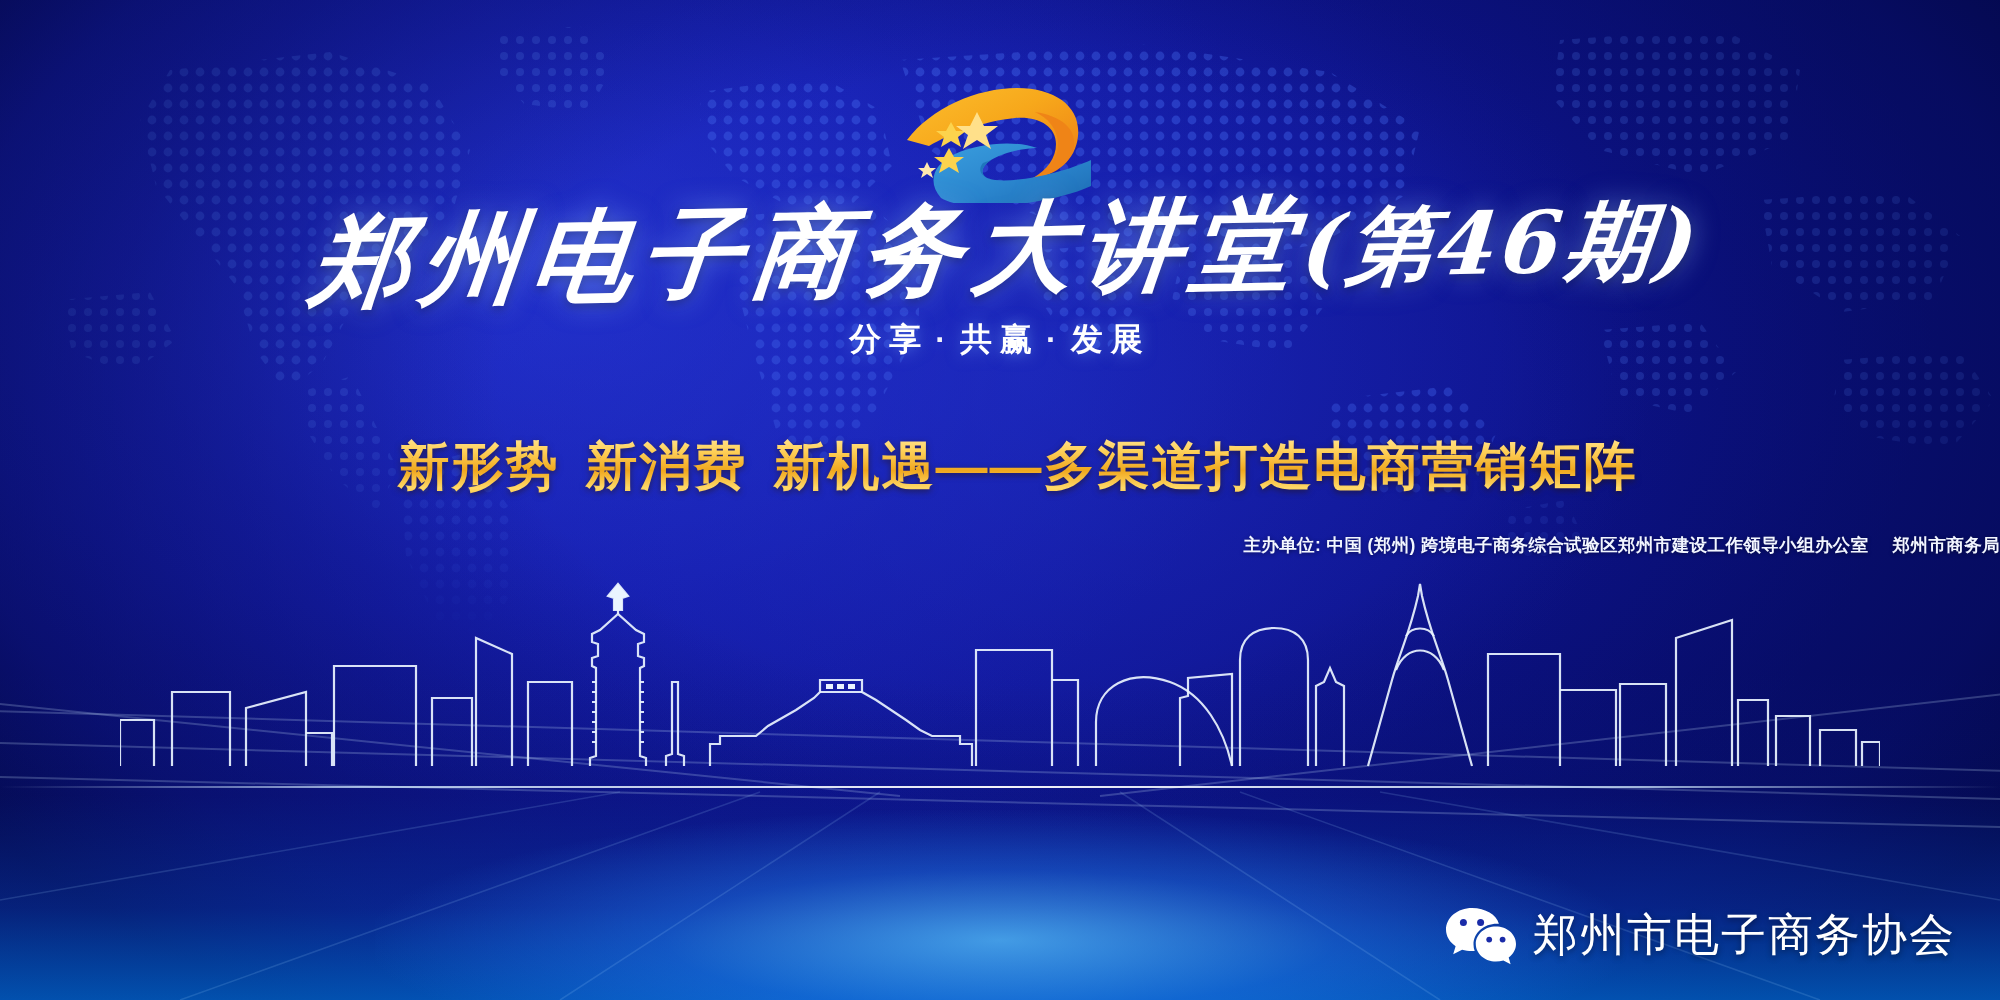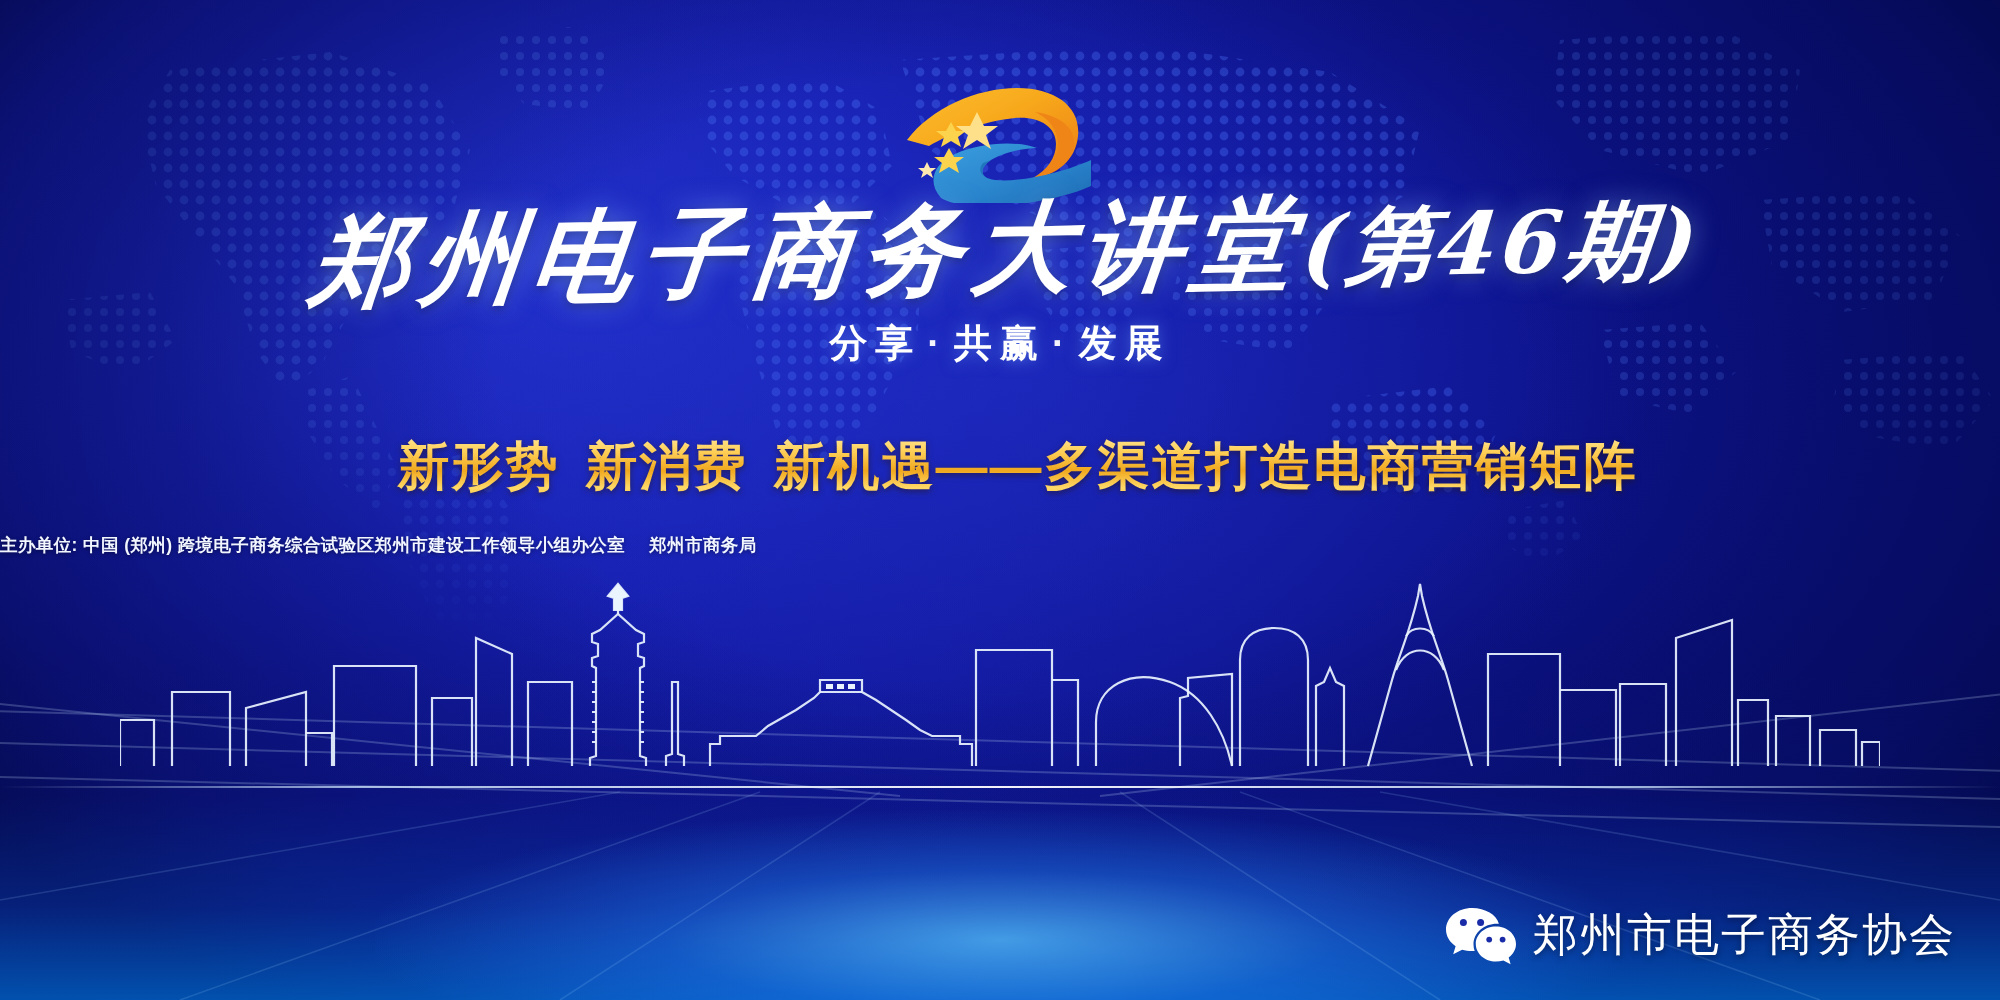--- a/index.html
+++ b/index.html
@@ -86,21 +86,21 @@
     text-shadow:0 0 26px rgba(140,180,255,.55), 0 3px 10px rgba(0,0,0,.35);
     padding-left:14px;
   }
   .title .issue{font-size:86px;letter-spacing:4px;}
 
   
   .slogan{
     position:absolute;left:0;right:0;top:318px;
     text-align:center;
     color:#ffffff;
-    font-size:38px;font-weight:700;letter-spacing:8px;
+    font-size:32px;font-weight:700;letter-spacing:8px;
     text-shadow:0 0 16px rgba(120,170,255,.55);
   }
   .slogan .dotsep{padding:0 6px;opacity:.95;}
 
   
   .headline{
     position:absolute;left:0;right:0;top:432px;
     text-align:center;
     font-size:52px;font-weight:700;letter-spacing:2px;
     white-space:nowrap;
@@ -108,21 +108,21 @@
     -webkit-background-clip:text;background-clip:text;
     color:transparent;-webkit-text-fill-color:transparent;
     filter:drop-shadow(0 2px 3px rgba(40,20,0,.55));
     padding-left:35px;
   }
   .headline .gap{display:inline-block;width:26px;}
 
   
   .orgs{
     position:absolute;left:0;right:0;top:533px;
-    text-align:left;color:#f2f6ff;
+    text-align:right;color:#f2f6ff;
   }
   .org-line{
     font-size:17.5px;font-weight:700;letter-spacing:.4px;
     margin-bottom:24px;
     text-shadow:0 1px 4px rgba(0,0,0,.45);
   }
   .org-line .sp{display:inline-block;width:24px;}
 
   
   .wechat{

